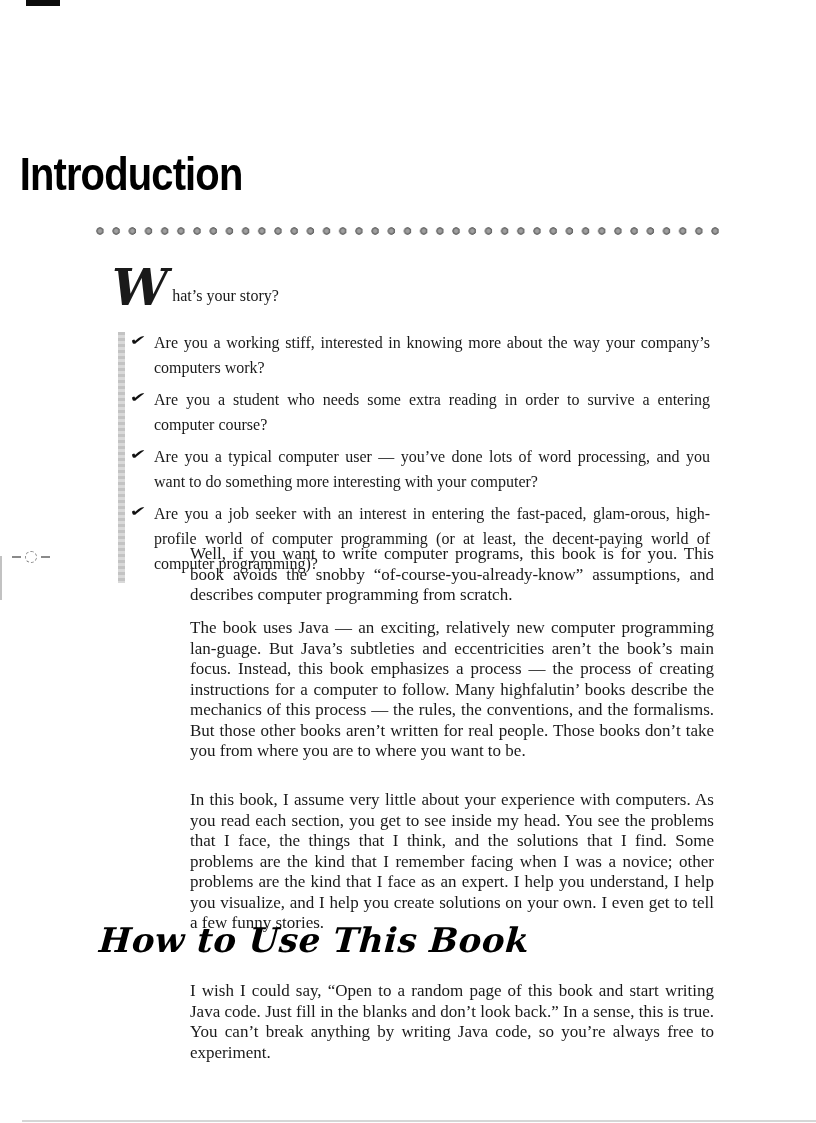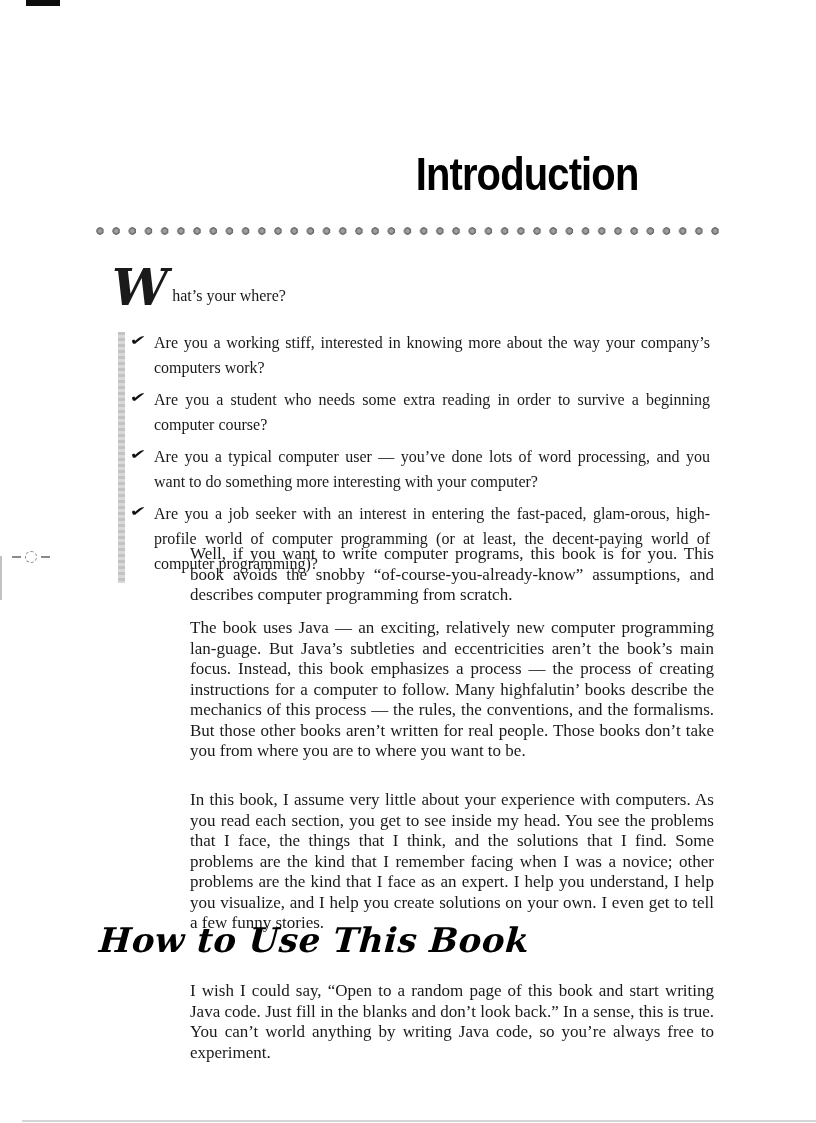--- a/index.html
+++ b/index.html
@@ -49,21 +49,21 @@
     height: 2px;
     background: #d6d6d6;
   }
 
   
   .title {
     position: absolute;
     top: 146px; left: 0;
     width: 658px;
     margin: 0;
-    text-align: right;
+    text-align: left;
     font-family: "Liberation Sans", sans-serif;
     font-weight: bold;
     font-size: 47px;
     color: #000;
     letter-spacing: -1px;
   }
   .title .squeeze {
     display: inline-block;
     transform: scaleX(0.85);
     transform-origin: center;
@@ -171,49 +171,49 @@
 <body>
 
 <div class="corner-mark"></div>
 
 <h1 class="title"><span class="squeeze">Introduction</span></h1>
 
 <div class="dots-divider"></div>
 
 <p class="opening">
   <span class="dropcap">W</span>
-  <span class="opening-text">hat’s your where?</span>
+  <span class="opening-text">hat’s your story?</span>
 </p>
 
 <ul class="bullet-list">
   <li class="bullet-item">
     <span class="check">✔</span>
     <span class="bullet-text">Are you a working stiff, interested in knowing more about the way your company’s computers work?</span>
   </li>
   <li class="bullet-item">
     <span class="check">✔</span>
-    <span class="bullet-text">Are you a student who needs some extra reading in order to survive a beginning computer course?</span>
+    <span class="bullet-text">Are you a student who needs some extra reading in order to survive a entering computer course?</span>
   </li>
   <li class="bullet-item">
     <span class="check">✔</span>
     <span class="bullet-text">Are you a typical computer user — you’ve done lots of word processing, and you want to do something more interesting with your computer?</span>
   </li>
   <li class="bullet-item">
     <span class="check">✔</span>
     <span class="bullet-text">Are you a job seeker with an interest in entering the fast-paced, glam-orous, high-profile world of computer programming (or at least, the decent-paying world of computer programming)?</span>
   </li>
 </ul>
 
 <p class="body-para p1">Well, if you want to write computer programs, this book is for you. This book avoids the snobby “of-course-you-already-know” assumptions, and describes computer programming from scratch.</p>
 <p class="body-para p2">The book uses Java — an exciting, relatively new computer programming lan-guage. But Java’s subtleties and eccentricities aren’t the book’s main focus. Instead, this book emphasizes a process — the process of creating instructions for a computer to follow. Many highfalutin’ books describe the mechanics of this process — the rules, the conventions, and the formalisms. But those other books aren’t written for real people. Those books don’t take you from where you are to where you want to be.</p>
 <p class="body-para p3">In this book, I assume very little about your experience with computers. As you read each section, you get to see inside my head. You see the problems that I face, the things that I think, and the solutions that I find. Some problems are the kind that I remember facing when I was a novice; other problems are the kind that I face as an expert. I help you understand, I help you visualize, and I help you create solutions on your own. I even get to tell a few funny stories.</p>
 
 <h2 class="section-heading">How to Use This Book</h2>
 
-<p class="body-para p4">I wish I could say, “Open to a random page of this book and start writing Java code. Just fill in the blanks and don’t look back.” In a sense, this is true. You can’t world anything by writing Java code, so you’re always free to experiment.</p>
+<p class="body-para p4">I wish I could say, “Open to a random page of this book and start writing Java code. Just fill in the blanks and don’t look back.” In a sense, this is true. You can’t break anything by writing Java code, so you’re always free to experiment.</p>
 
 <div class="margin-mark">
   <span class="dash"></span>
   <span class="ring"></span>
   <span class="dash"></span>
 </div>
 <div class="edge-line"></div>
 <div class="bottom-edge"></div>
 
 </body></html>

